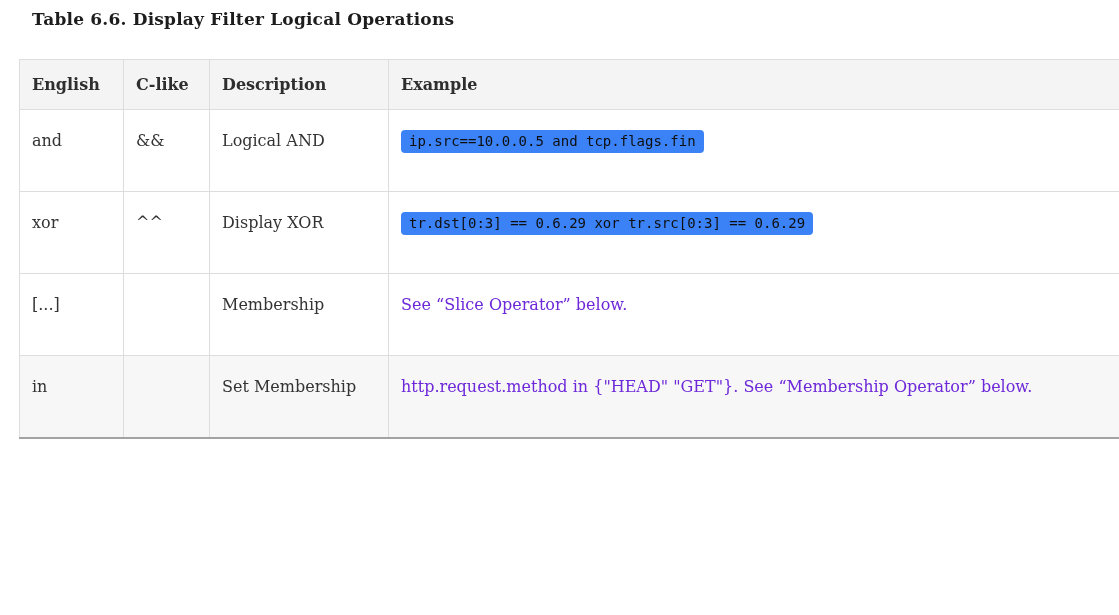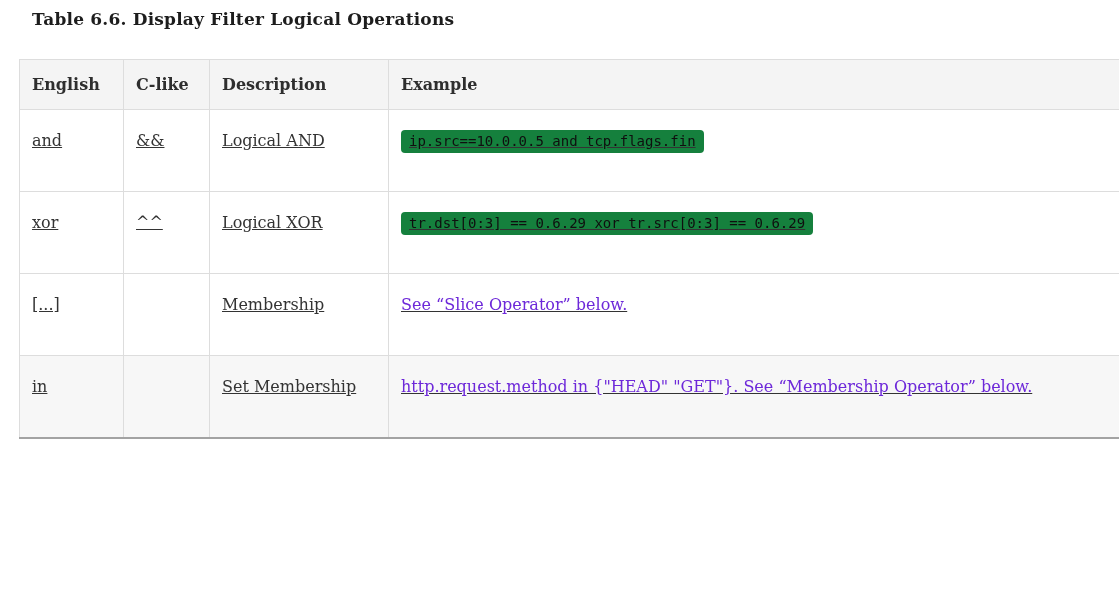--- a/index.html
+++ b/index.html
@@ -42,28 +42,27 @@
     padding: 8px 12px;
     vertical-align: middle;
   }
   .ops-table td {
     font-size: 16px;
     color: #333333;
     height: 82px;
     vertical-align: top;
     padding: 21px 12px 1px 12px;
     background: #ffffff;
-    text-decoration: underline;
   }
   .ops-table tr.stripe td { background: #f7f7f7; }
   code.filter {
     font-family: "DejaVu Sans Mono", "Liberation Mono", monospace;
     font-size: 14px;
     color: #0f0f0f;
-    background: #15803d;
+    background: #3b82f6;
     border-radius: 4px;
     padding: 3px 8px 4px 8px;
     white-space: nowrap;
   }
   .plain-example { font-size: 16px; color: #6d28d9; }
   .col-english { width: 104px; }
   .col-clike { width: 86px; }
   .col-desc { width: 179px; }
 </style>
 </head>
@@ -91,21 +90,21 @@
     <tbody>
       <tr>
         <td>and</td>
         <td>&amp;&amp;</td>
         <td>Logical AND</td>
         <td><code class="filter">ip.src==10.0.0.5 and tcp.flags.fin</code></td>
       </tr>
       <tr>
         <td>xor</td>
         <td>^^</td>
-        <td>Logical XOR</td>
+        <td>Display XOR</td>
         <td><code class="filter">tr.dst[0:3] == 0.6.29 xor tr.src[0:3] == 0.6.29</code></td>
       </tr>
       <tr>
         <td>[...]</td>
         <td></td>
         <td>Membership</td>
         <td><span class="plain-example">See “Slice Operator” below.</span></td>
       </tr>
       <tr class="stripe">
         <td>in</td>

